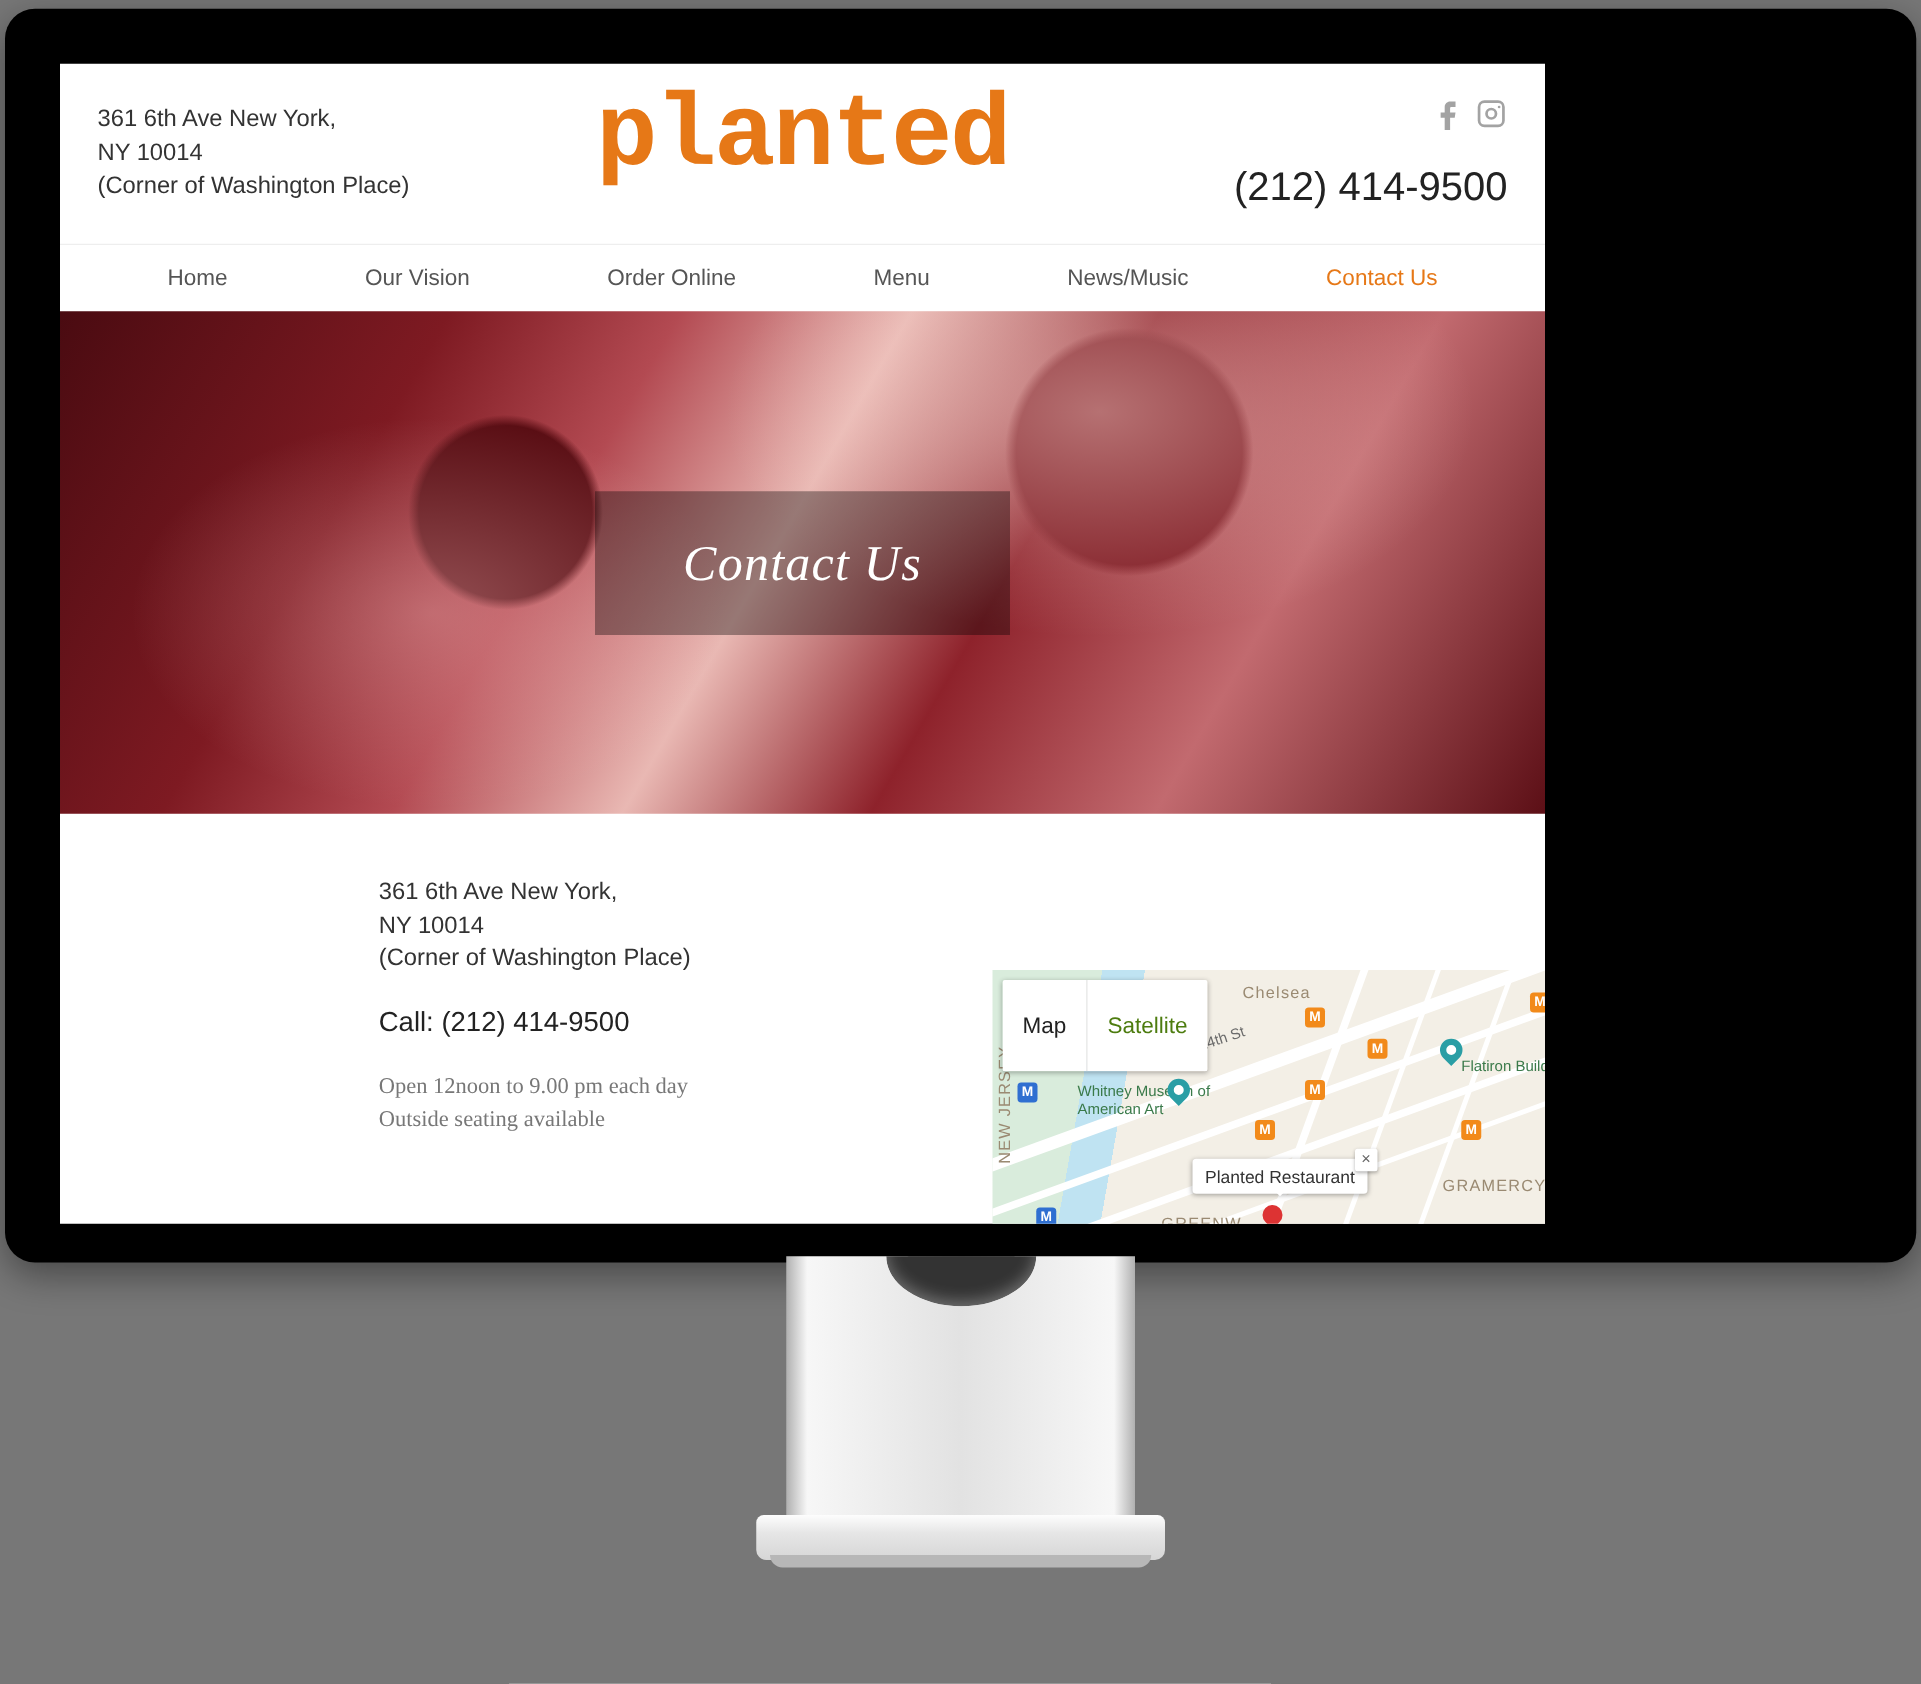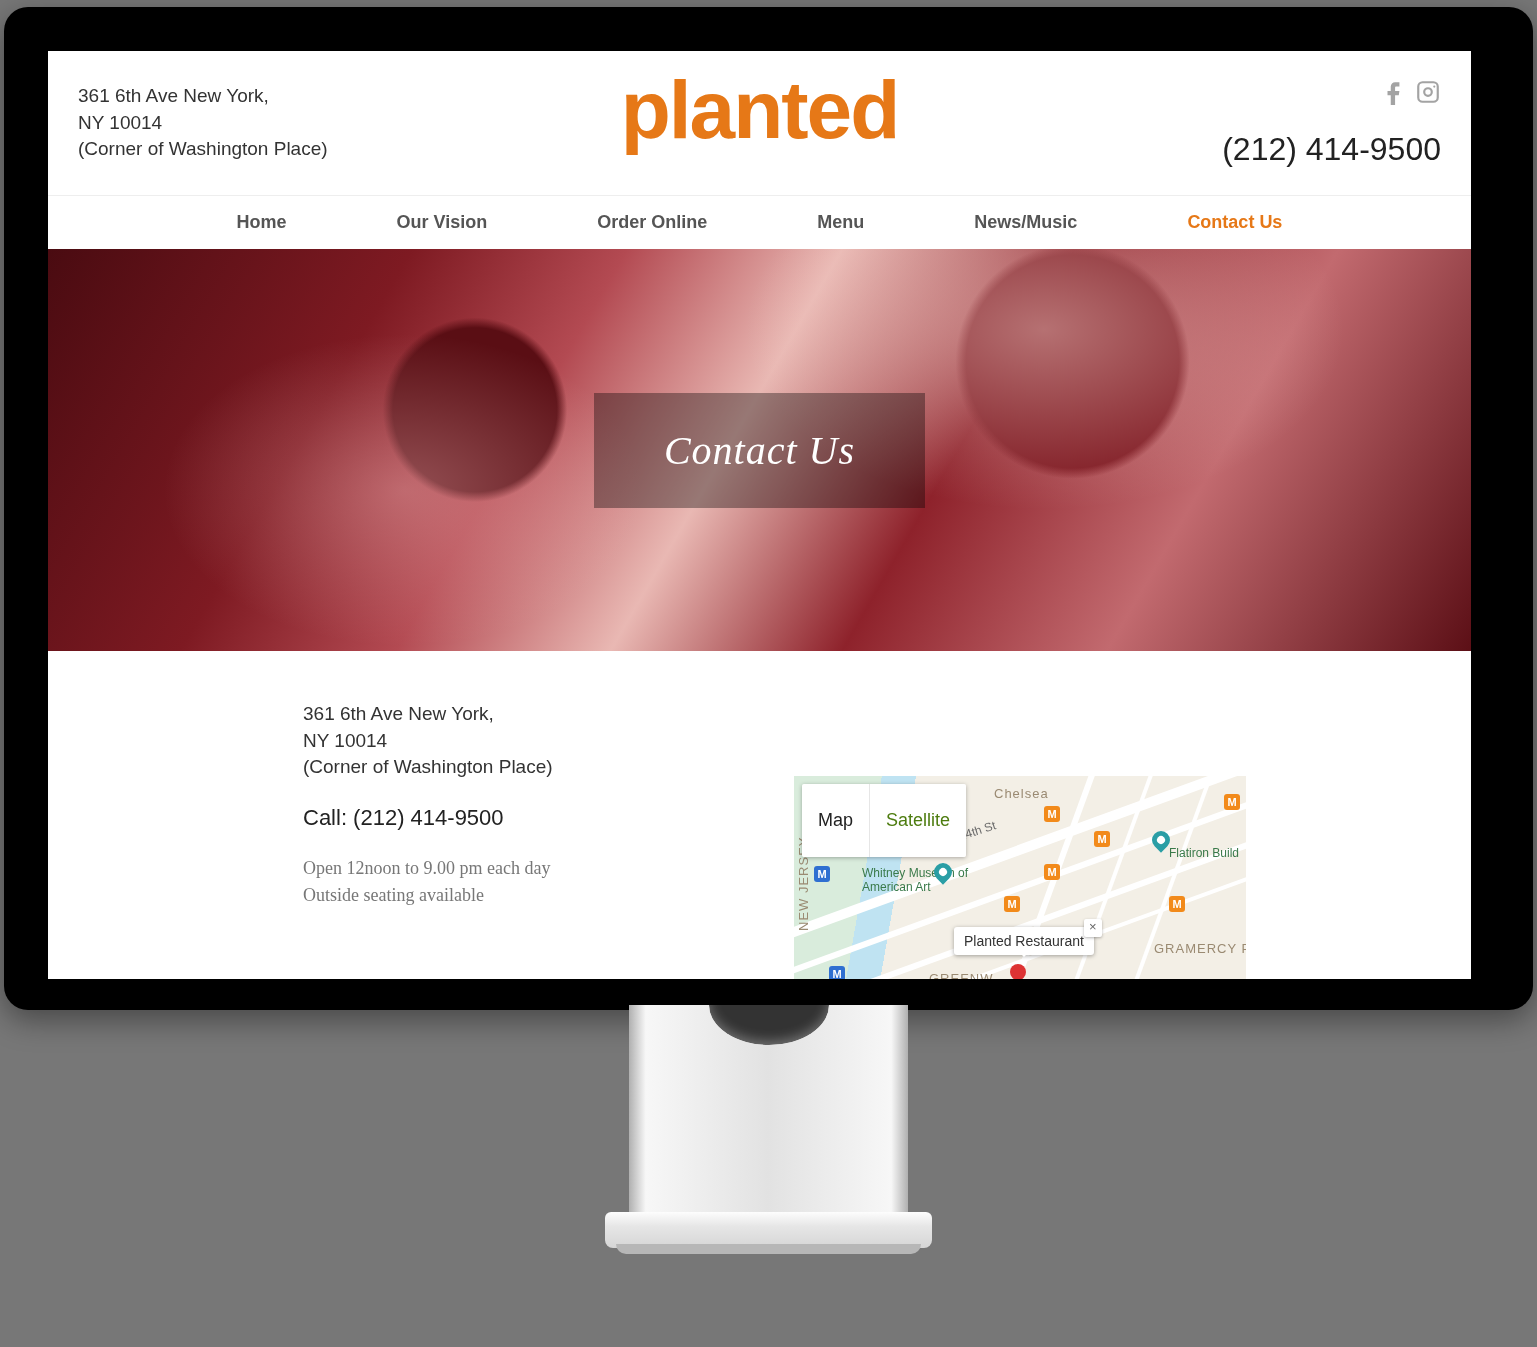--- a/index.html
+++ b/index.html
@@ -21,21 +21,21 @@
     left: 4px; top: 7px;
     width: 1529px;
     height: 1003px;
     background: #000;
     border-radius: 24px;
     box-shadow: 0 10px 30px rgba(0,0,0,0.4);
   }
   .screen {
     position: absolute;
     left: 44px; top: 44px;
-    width: 1423px;
+    width: 1188px;
     height: 928px;
     background: #fff;
     overflow: hidden;
   }
   .stand-neck {
     position: absolute;
     left: 629px;
     top: 1005px;
     width: 279px;
     height: 222px;
@@ -95,21 +95,21 @@
     font-size: 19px;
     line-height: 1.4;
     font-family: "Helvetica Neue", Arial, sans-serif;
     font-weight: 300;
   }
   .logo {
     position: absolute;
     left: 50%;
     top: 18px;
     transform: translateX(-50%);
-    font-family: Liberation Sans, sans-serif;
+    font-family: Liberation Mono, monospace;
     font-size: 82px;
     font-weight: 600;
     color: #E67817;
     letter-spacing: -2px;
     line-height: 1;
   }
   .right-col {
     text-align: right;
   }
   .socials {
@@ -131,21 +131,21 @@
     align-items: center;
     justify-content: center;
     gap: 110px;
     border-bottom: 0;
   }
   .nav a {
     color: #555;
     text-decoration: none;
     font-size: 18px;
     font-family: "Helvetica Neue", Arial, sans-serif;
-    font-weight: 700;
+    font-weight: 400;
   }
   .nav a.active { color: #E67817; }
 
   .hero {
     position: relative;
     height: 402px;
     background:
       radial-gradient(ellipse 500px 300px at 70% 20%, rgba(255,228,220,0.45) 0%, transparent 60%),
       radial-gradient(ellipse 400px 260px at 25% 60%, rgba(255,200,200,0.35) 0%, transparent 60%),
       radial-gradient(circle at 30% 40%, #5a0e14 0 8%, transparent 9%),

